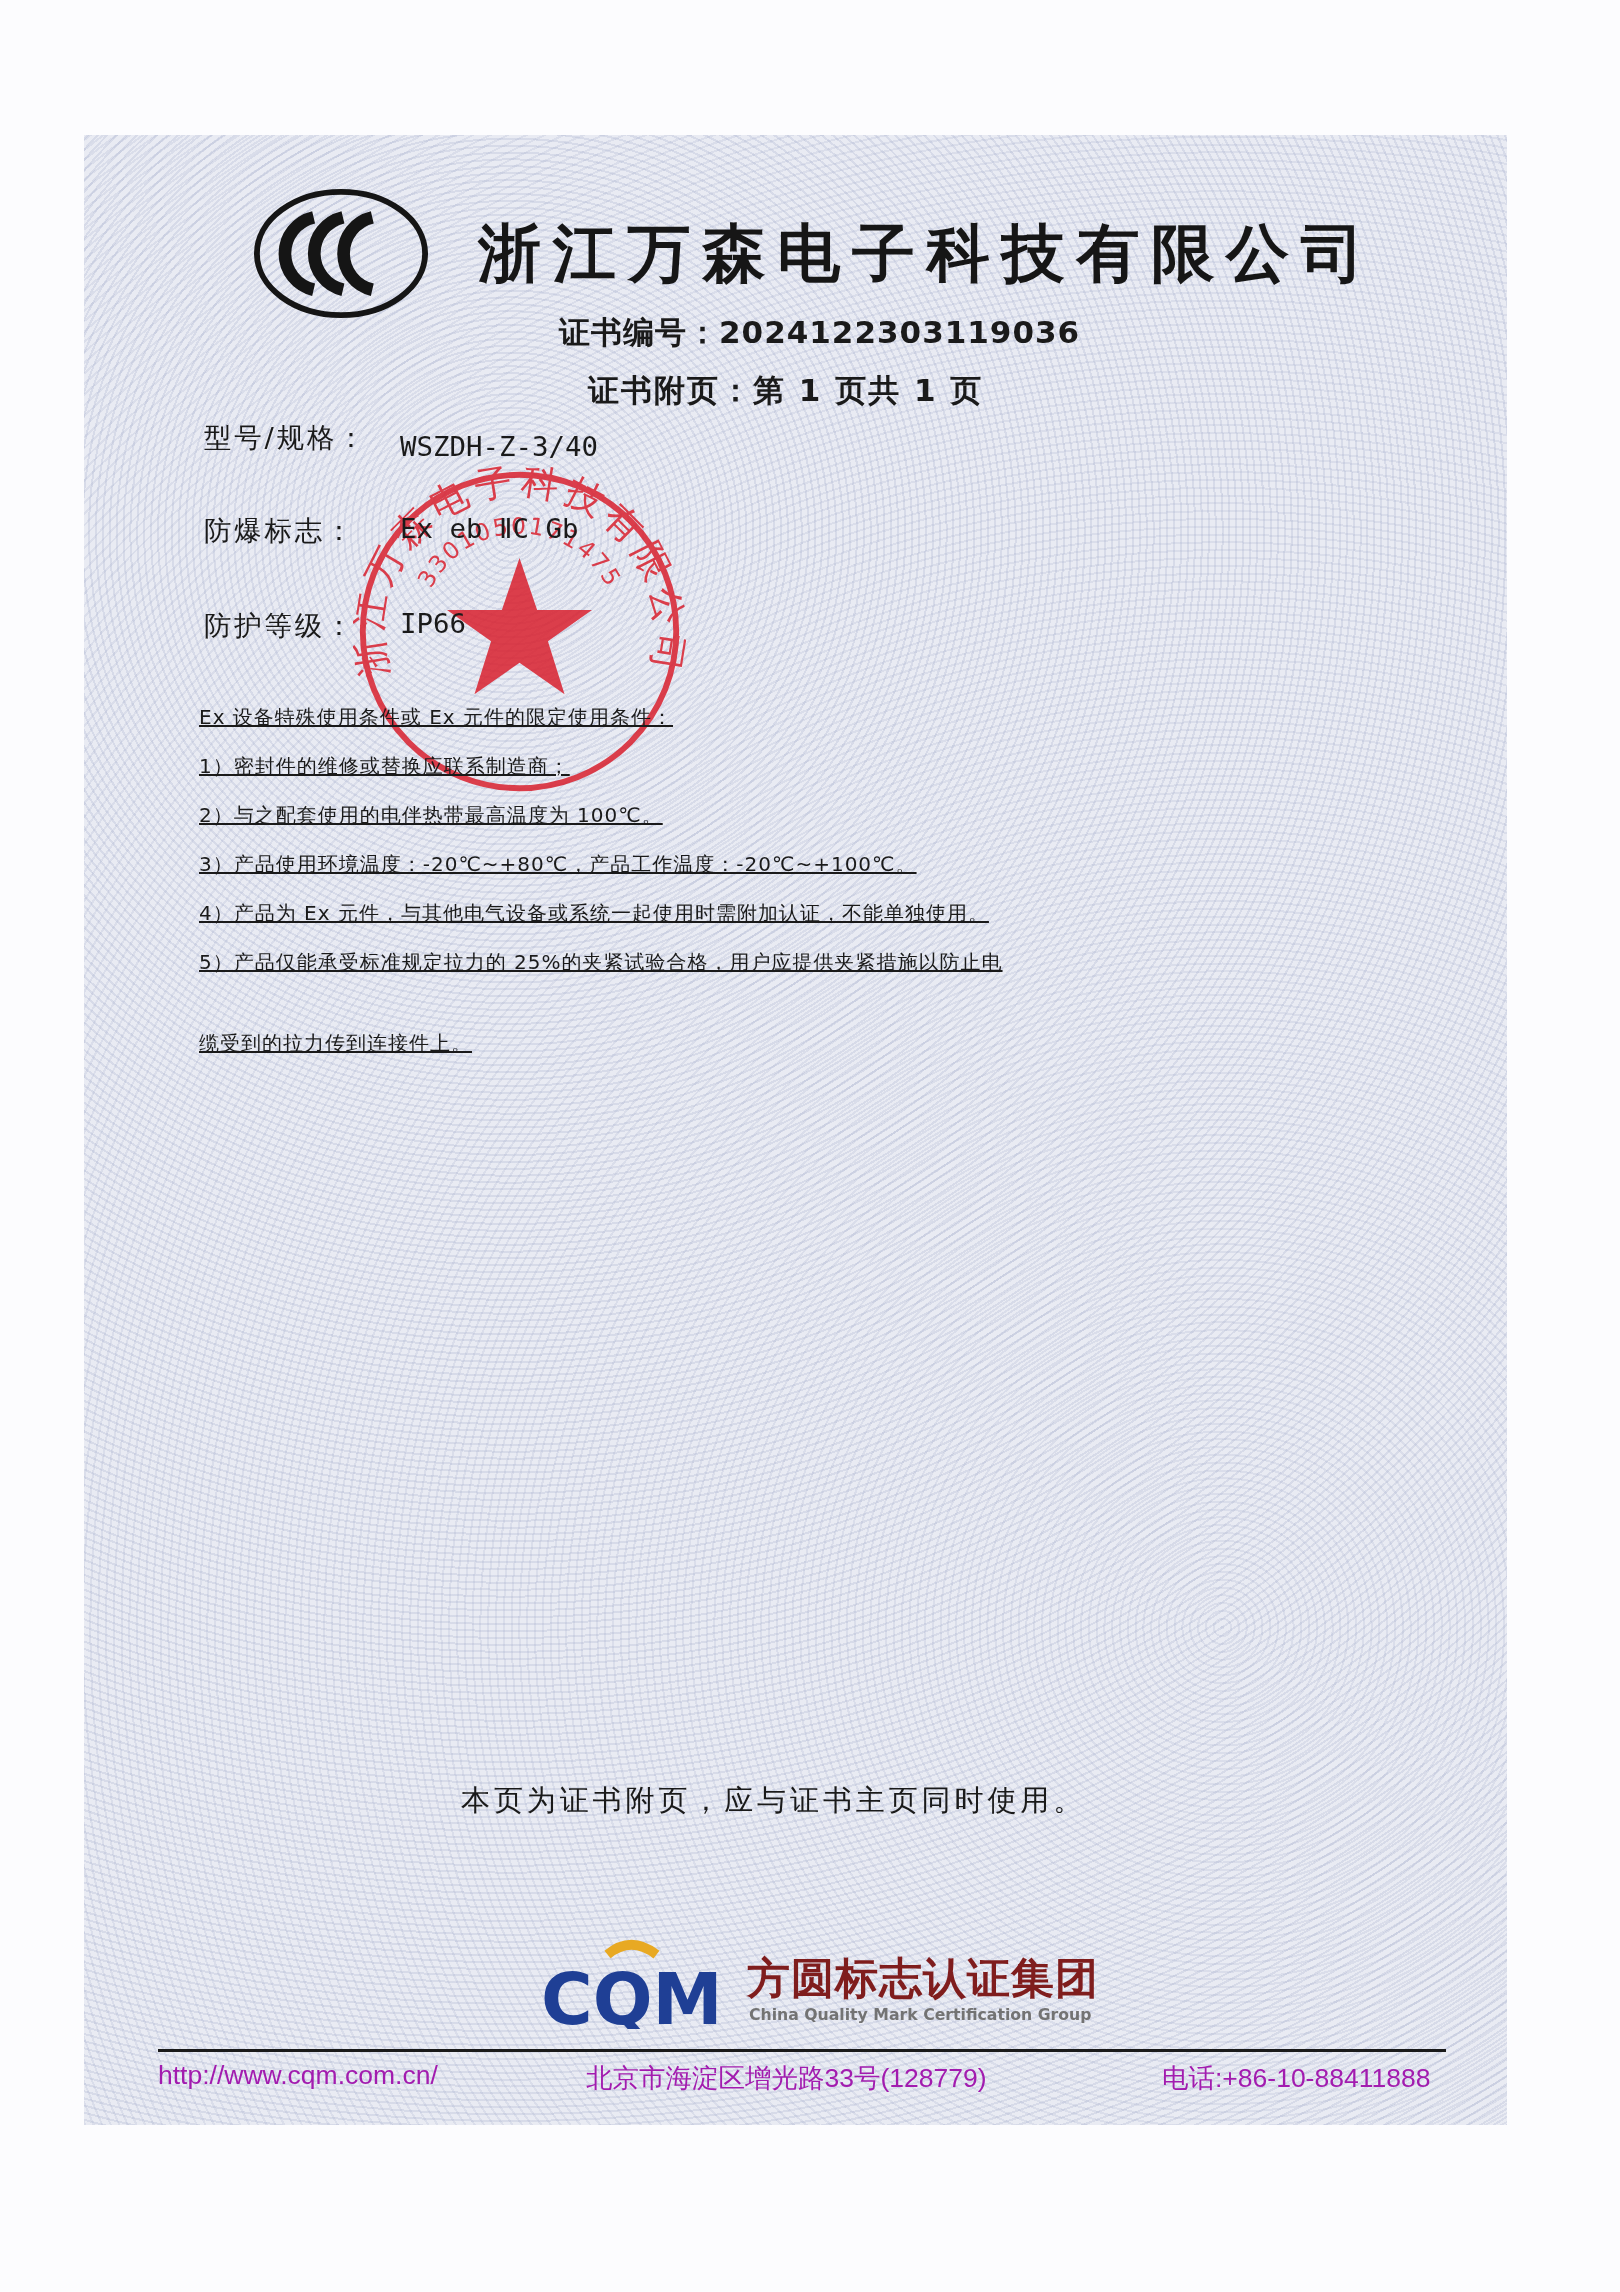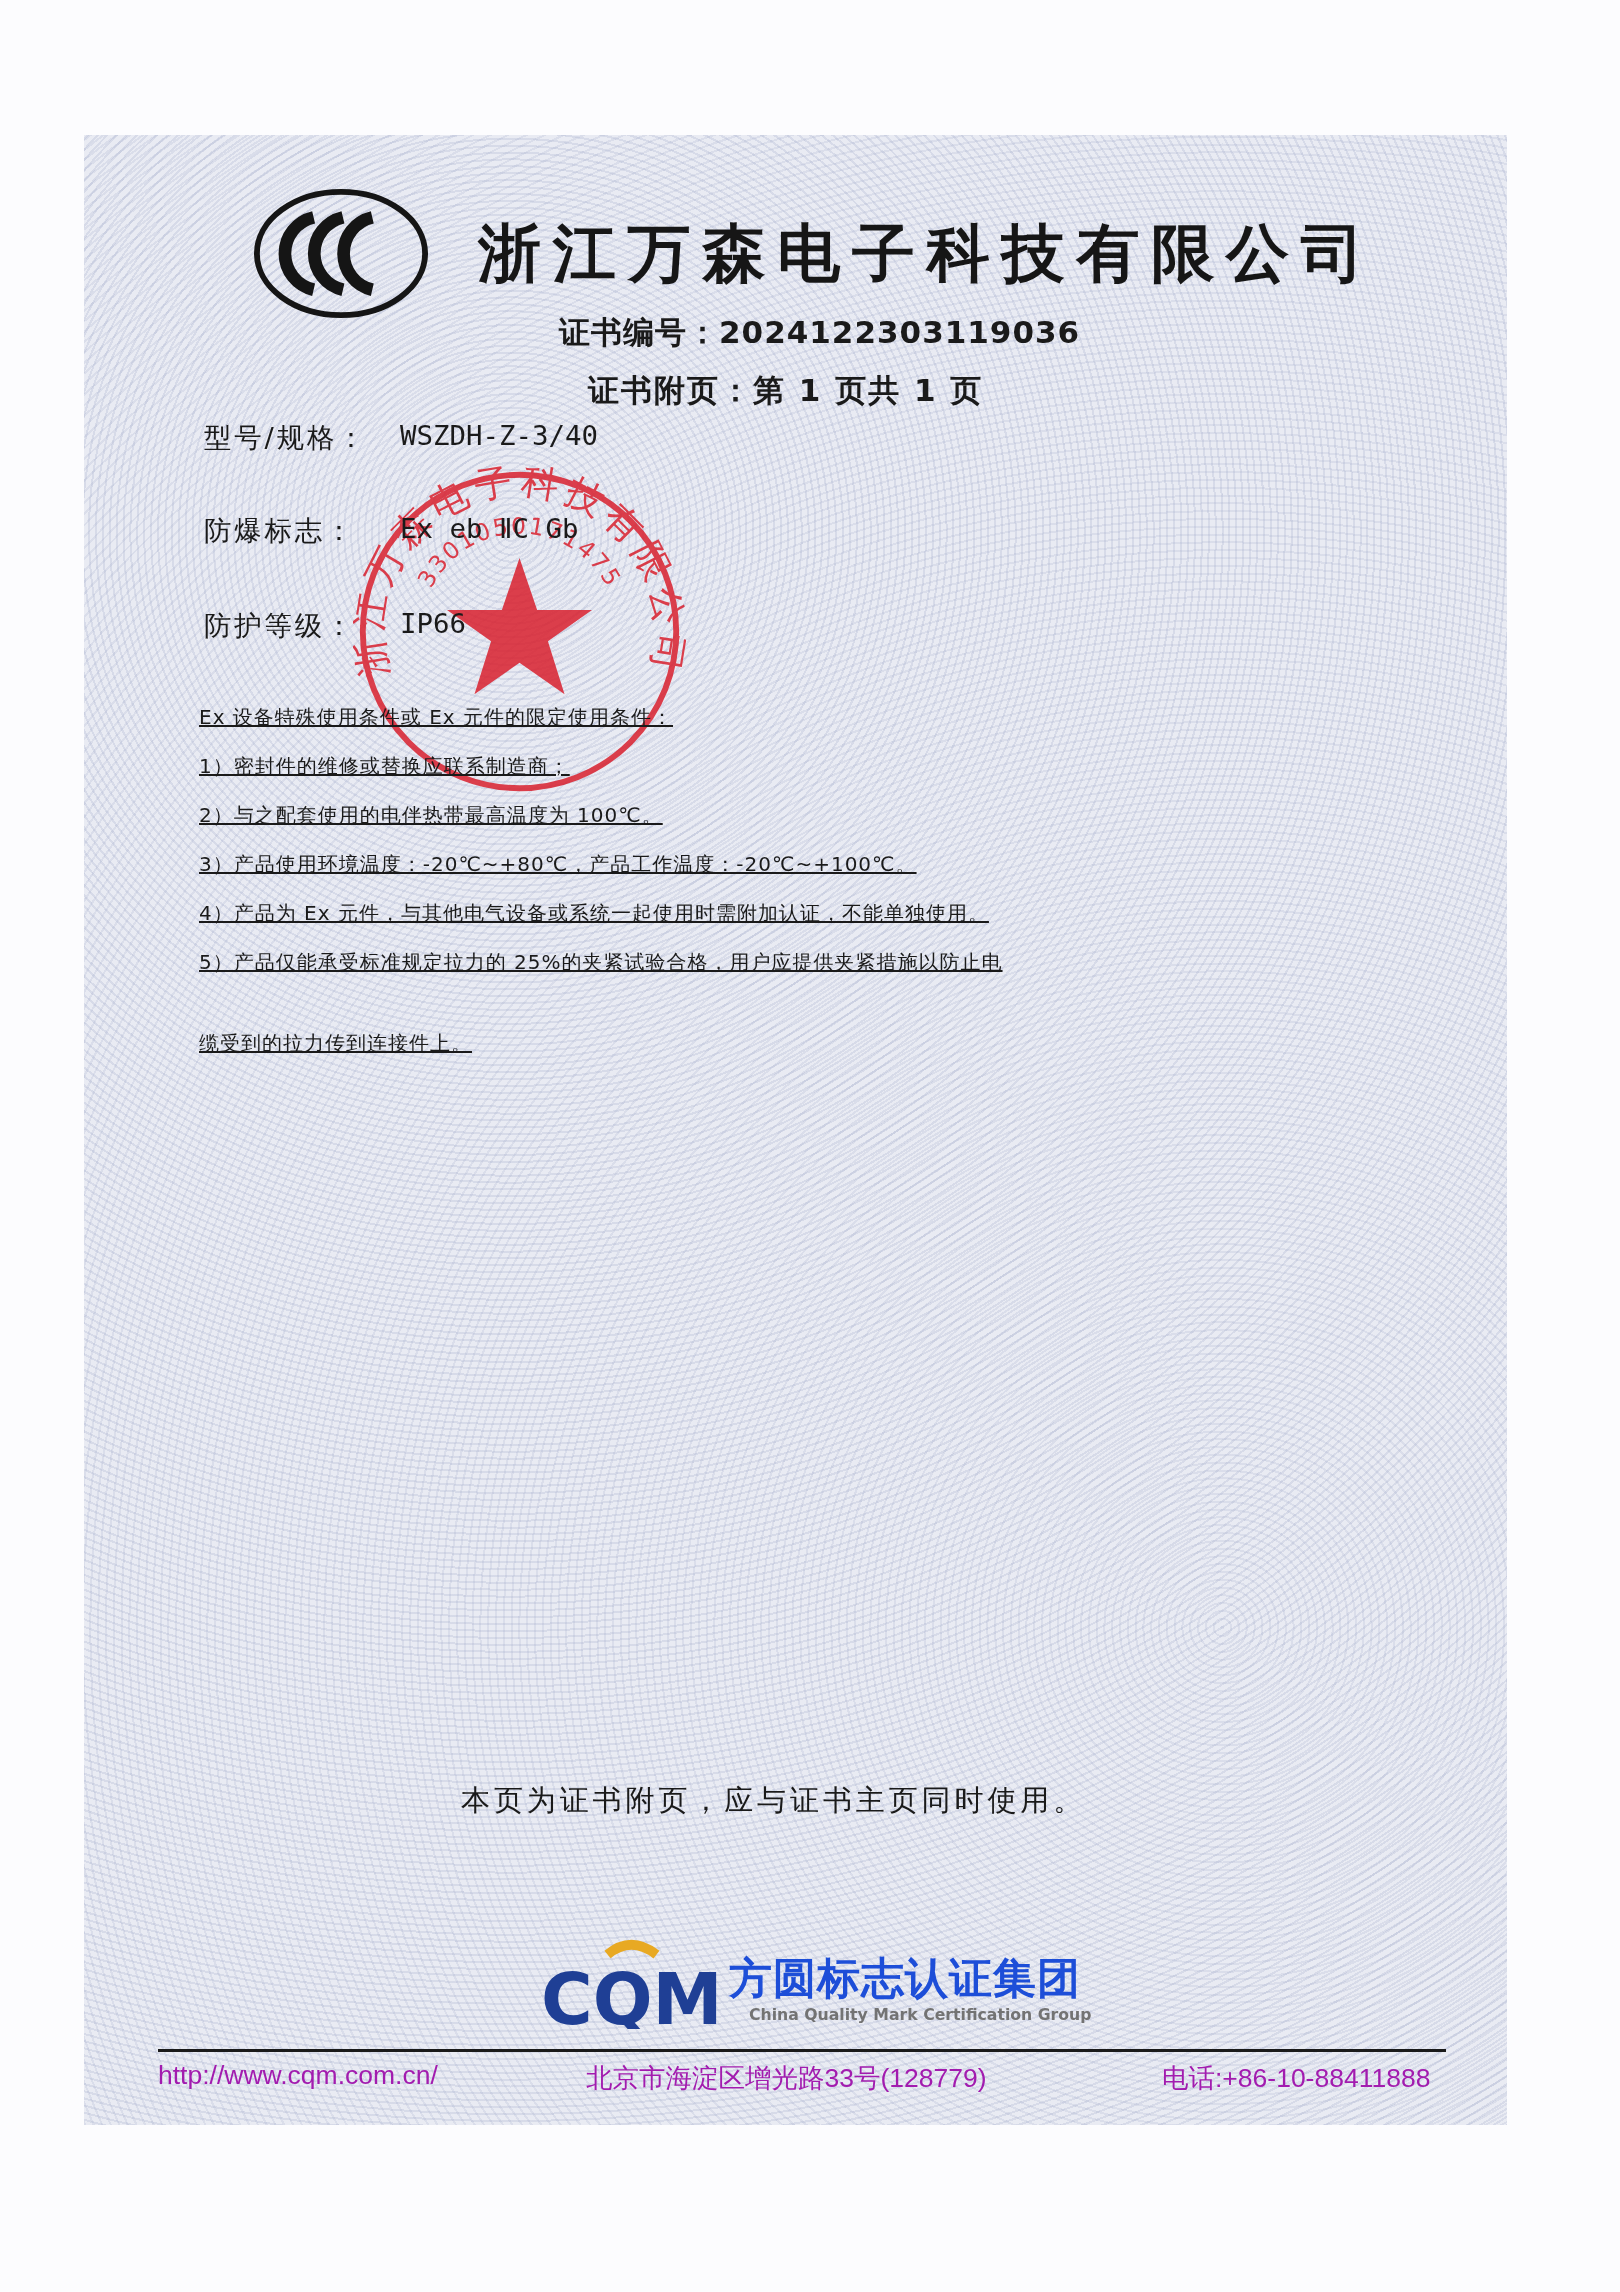--- a/index.html
+++ b/index.html
@@ -21,21 +21,21 @@
     font-family: "DejaVu Sans", sans-serif; color: #161616; white-space: nowrap;
   }
   .cert-no { left: 559px; top: 312px; font-size: 31px; font-weight: bold; white-space: nowrap; letter-spacing: 1px; }
   .cert-page { left: 588px; top: 370px; font-size: 31px; font-weight: bold; white-space: nowrap; letter-spacing: 2px; }
   .field-label { left: 204px; font-size: 27.4px; letter-spacing: 2.9px; white-space: nowrap; }
   .field-value { left: 400px; font-size: 27.4px; white-space: nowrap; font-family: "DejaVu Sans Mono", monospace; }
   .cond-line { left: 199px; font-size: 20px; white-space: nowrap; letter-spacing: 1px; text-decoration: underline; }
   .stamp { left: 353px; top: 465px; width: 333px; height: 333px; opacity: 0.85; }
   .note { left: 461px; top: 1781px; font-size: 29px; letter-spacing: 3.9px; white-space: nowrap; font-family: "DejaVu Serif", serif; }
   .cqm-logo { left: 541px; top: 1931px; width: 181px; height: 98px; }
-  .cqm-cn { left: 729px; top: 1950px; font-size: 43px; font-weight: bold; color: #1d4ed8; white-space: nowrap; letter-spacing: 1px; }
+  .cqm-cn { left: 747px; top: 1950px; font-size: 43px; font-weight: bold; color: #7f1d1d; white-space: nowrap; letter-spacing: 1px; }
   .cqm-en { left: 749px; top: 2005px; font-size: 15.7px; font-weight: bold; color: #737373; white-space: nowrap; }
   .footer-rule { left: 158px; top: 2049px; width: 1288px; height: 2.9px; background: #1a1a1a; }
   .footer-text { top: 2060px; font-size: 26.5px; white-space: nowrap; color: #a21caf; font-family: "Liberation Sans", sans-serif; }
 </style>
 </head>
 <body>
 
 <div class="sheet"></div>
 
 <svg class="abs ccc-logo" viewBox="0 0 180 135">
@@ -61,21 +61,21 @@
   <polygon points="170,95 188,148 244,148 199,180 216,234 170,202 124,234 141,180 96,148 152,148" fill="#d9202e"></polygon>
   <text font-size="24" fill="#d9202e" font-family="DejaVu Sans, sans-serif" letter-spacing="2">
     <textPath href="#topArc" startOffset="50%" text-anchor="middle">3301050171475</textPath>
   </text>
   <text font-size="38" fill="#d9202e" font-family="DejaVu Sans, sans-serif" letter-spacing="6">
     <textPath href="#textArc" startOffset="50%" text-anchor="middle">浙江万森电子科技有限公司</textPath>
   </text>
 </svg>
 
 <div class="abs field-label" style="top:420px">型号/规格：</div>
-<div class="abs field-value" style="top:420px">WSZDH-Z-3/40</div>
+<div class="abs field-value" style="top:431px">WSZDH-Z-3/40</div>
 
 <div class="abs field-label" style="top:513px">防爆标志：</div>
 <div class="abs field-value" style="top:513px">Ex eb ⅡC Gb</div>
 
 <div class="abs field-label" style="top:608px">防护等级：</div>
 <div class="abs field-value" style="top:608px">IP66</div>
 
 <div class="abs cond-line" style="top:704px">Ex 设备特殊使用条件或 Ex 元件的限定使用条件：</div>
 <div class="abs cond-line" style="top:753px">1）密封件的维修或替换应联系制造商；</div>
 <div class="abs cond-line" style="top:802px">2）与之配套使用的电伴热带最高温度为 100℃。</div>

